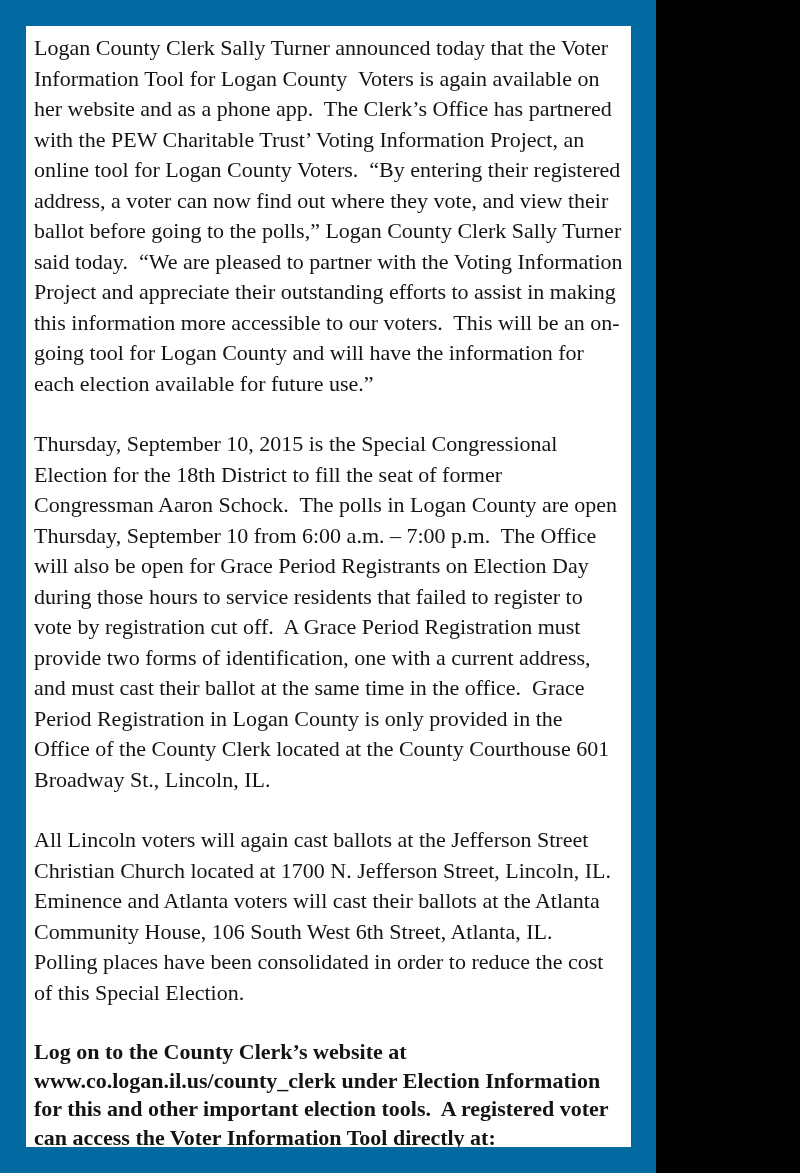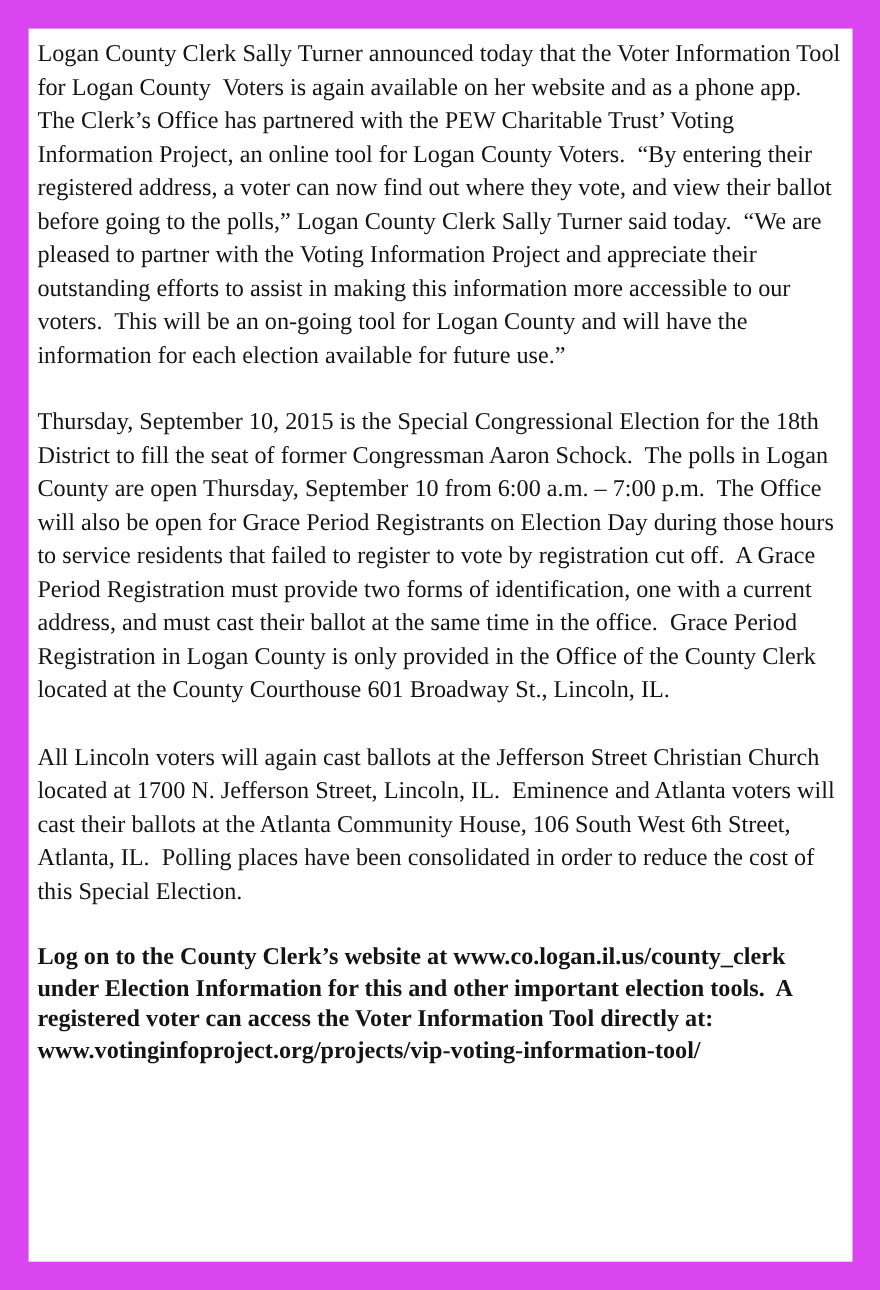--- a/index.html
+++ b/index.html
@@ -1,23 +1,23 @@
 <!DOCTYPE html>
 <html><head>
 <meta charset="utf-8">
 <style>
   html, body {
     margin: 0;
     padding: 0;
     background: #000000;
   }
   .frame {
-    width: 800px;
+    width: 656px;
     height: 1173px;
-    background: #d946ef;
+    background: #0369a1;
     box-sizing: border-box;
     padding: 26px 25px 26px 26px;
   }
   .page {
     width: 100%;
     height: 100%;
     background: #ffffff;
     box-sizing: border-box;
     padding: 7px 8px 6px 8px;
     overflow: hidden;

